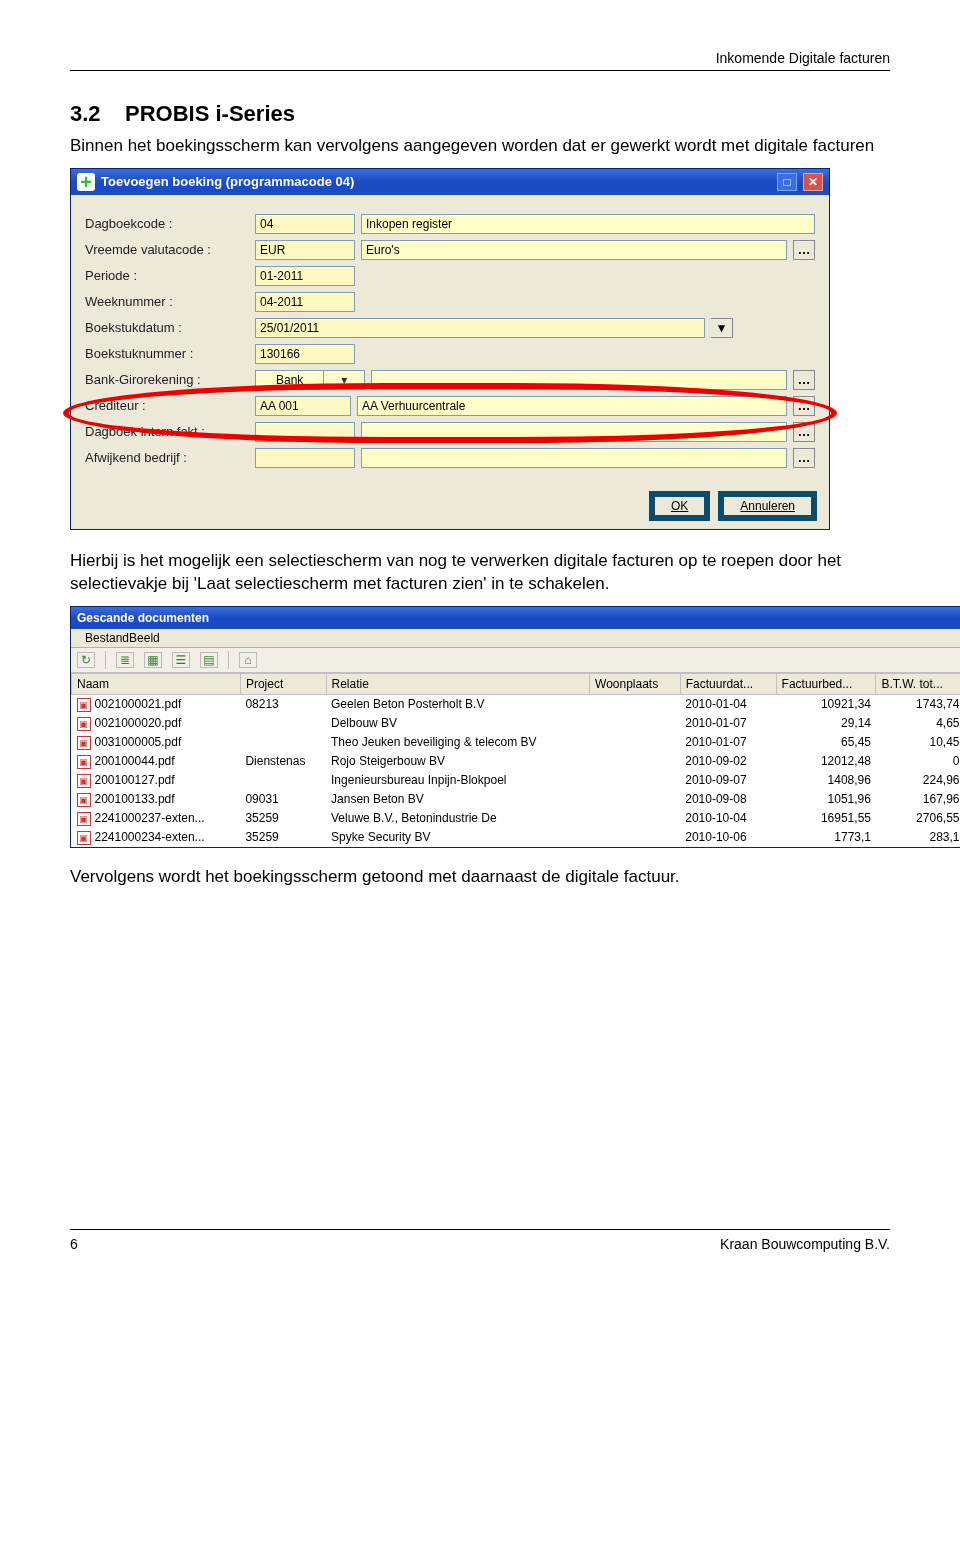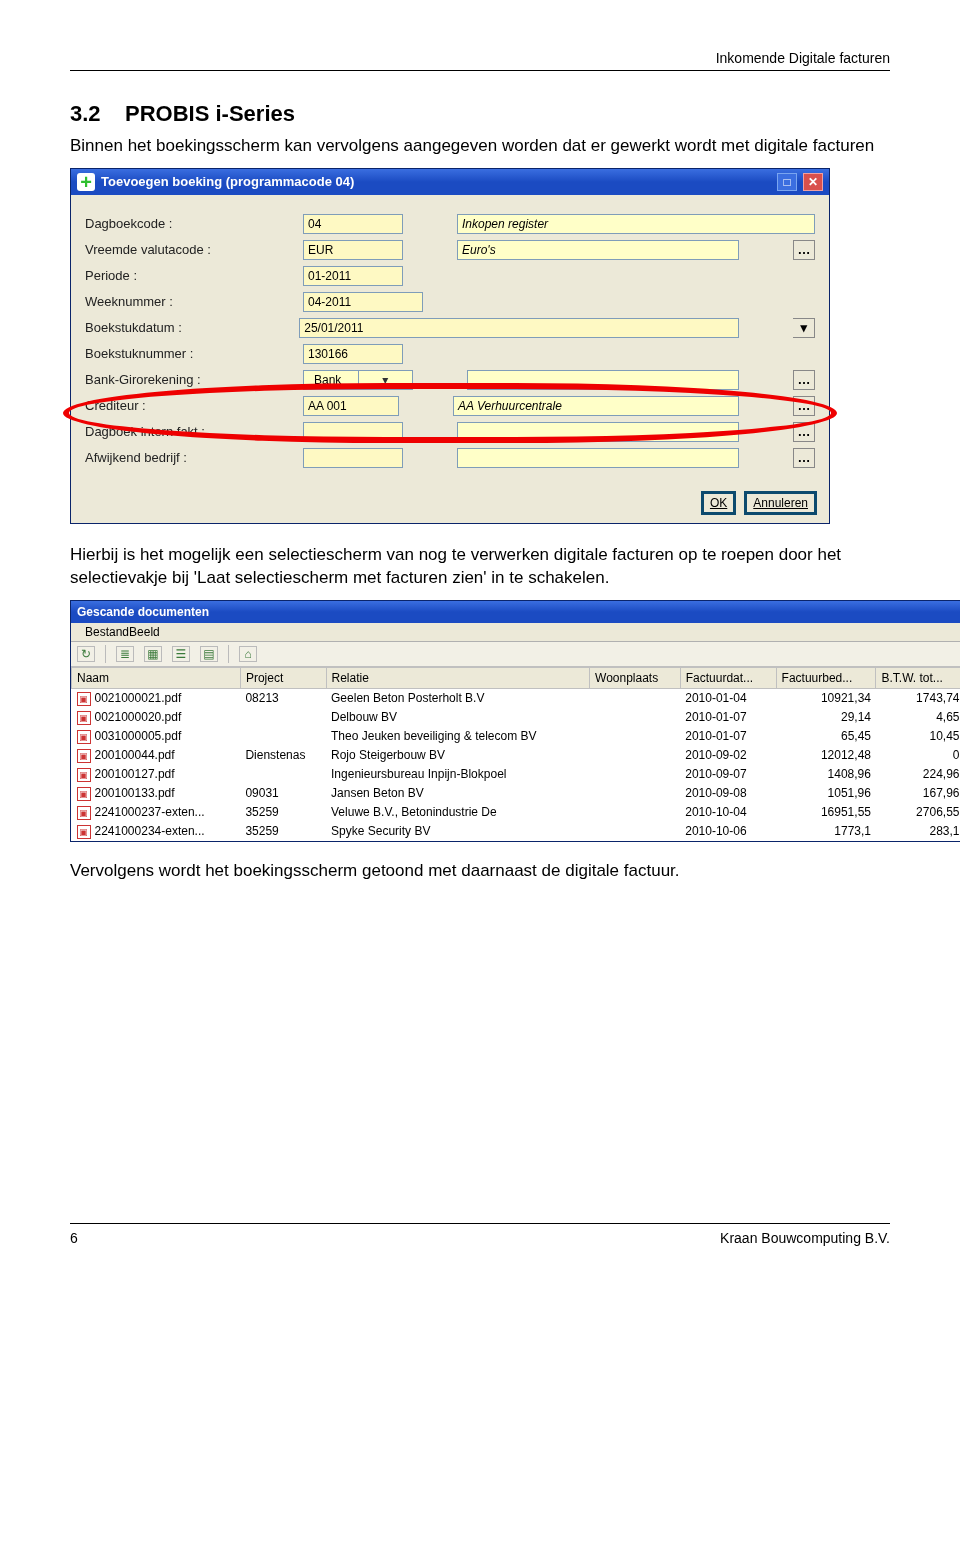--- a/index.html
+++ b/index.html
@@ -60,59 +60,58 @@
   }
   .winbtn.close { background:#d9504c; border:1px solid #f0a0a0;}
   .plus-icon {
     width:18px;height:18px;
     display:flex;align-items:center;justify-content:center;
     color:#2fbf2f;font-weight:bold;font-size:20px;line-height:14px;
     background:#fff;border-radius:3px;
   }
   .dlg-body { padding: 16px 14px 12px 14px; position:relative;}
   .frow {
-    display:flex; align-items:center; height:26px;gap:48px;
+    display:flex; align-items:center; height:26px;
   }
   .flabel { width:170px; color:#222; }
   .finput {
     height:20px; background:#fef9c3; border:1px solid #7f9db9;
     padding:0 4px; font-family:Tahoma,Arial,sans-serif; font-size:12px;
     line-height:18px; color:#000;
   }
   .fstatic {
     height:20px; background:#ffffc8; border:1px solid #7f9db9;
     padding:0 4px; font-size:12px; line-height:18px; flex:1;
     margin-left:6px;
-    font-style:italic;
   }
   .dots-btn {
     width:22px; height:20px; background:#ece9d8;
     border:1px solid #888; margin-left:6px;
     display:flex;align-items:center;justify-content:center;
     font-weight:bold; color:#000;
   }
   .arrow-btn {
     width:18px; height:18px;
     border-left:1px solid #888;
     display:flex;align-items:center;justify-content:center;
     color:#333;
   }
   .dropdown { display:flex; width:110px; border:1px solid #7f9db9;background:#ffffc8;height:20px;}
-  .dropdown span { flex:1; padding:0 10px; font-size:12px; line-height:18px;}
+  .dropdown span { flex:1; padding:0 20px; font-size:12px; line-height:18px;}
   .dropdown .arrow-btn { border-left:1px solid #7f9db9;}
   .chk {
     width:14px;height:14px;border:1px solid #7f9db9;background:#fff;
     display:inline-block;margin-left:4px;
   }
   .dlg-buttons {
     display:flex; justify-content:flex-end; gap:8px;
     padding: 8px 12px;
   }
   .dlg-btn {
-    background:#ece9d8; border:3px solid #0c4a6e; padding:2px 6px;
+    background:#ece9d8; border:6px solid #0c4a6e; padding:2px 16px;
     font-family:Tahoma,Arial,sans-serif;font-size:12px;
   }
   .dlg-btn u { text-decoration:underline; }
   .circle-overlay {
     position:absolute; left:-8px; right:-8px; bottom:40px;
     height:60px;
     border:6px solid #e00;
     border-radius:50%/60%;
     pointer-events:none;
   }
@@ -207,21 +206,21 @@
         <span class="finput" style="width:100px">EUR</span>
         <span class="fstatic">Euro's</span>
         <span class="dots-btn">…</span>
       </div>
       <div class="frow">
         <span class="flabel">Periode :</span>
         <span class="finput" style="width:100px">01-2011</span>
       </div>
       <div class="frow">
         <span class="flabel">Weeknummer :</span>
-        <span class="finput" style="width:120px">04-2011</span>
+        <span class="finput" style="width:100px">04-2011</span>
       </div>
       <div class="frow">
         <span class="flabel">Boekstukdatum :</span>
         <span class="finput" style="width:450px">25/01/2011</span>
         <span class="dots-btn" style="border-left:0">▾</span>
       </div>
       <div class="frow">
         <span class="flabel">Boekstuknummer :</span>
         <span class="finput" style="width:100px">130166</span>
       </div>

